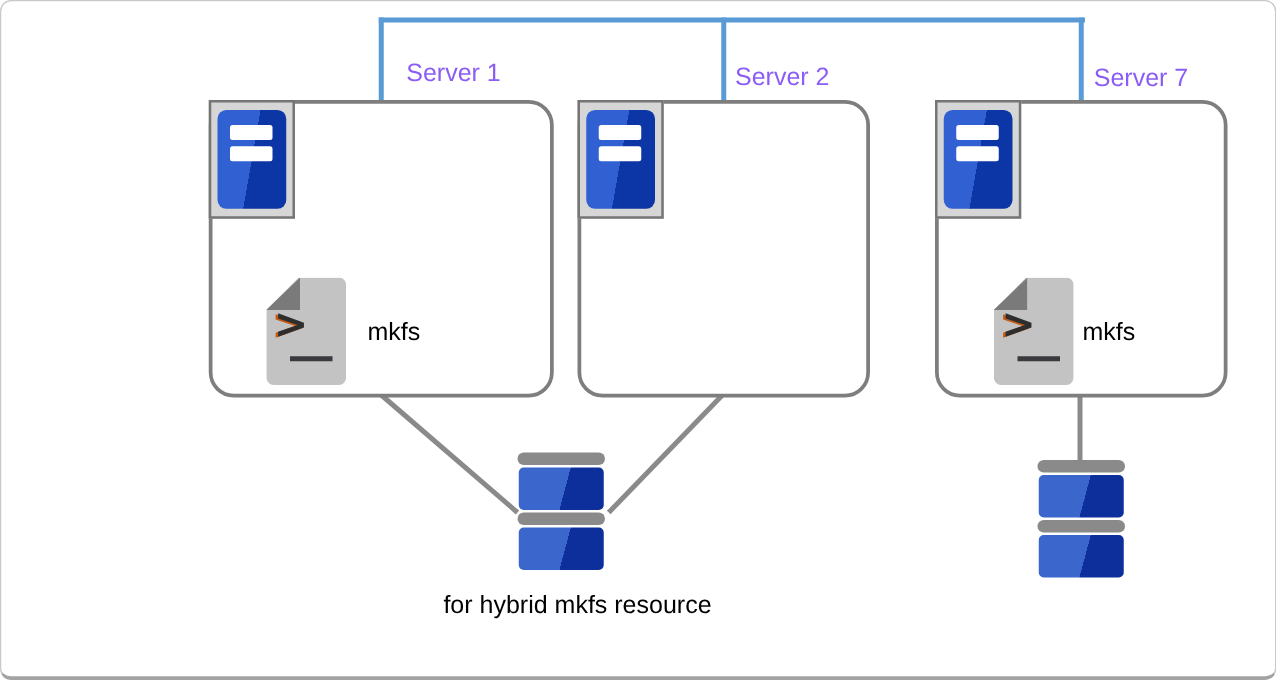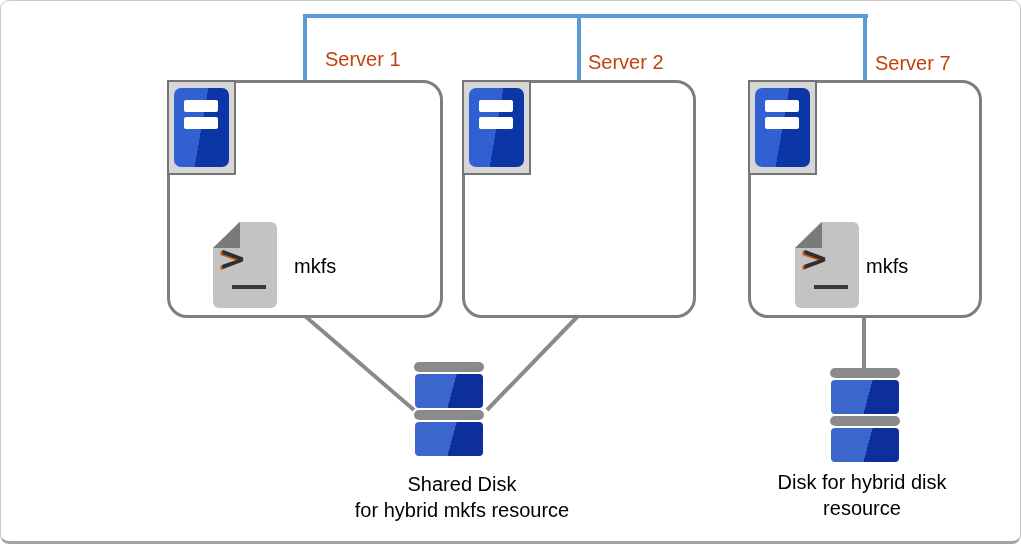--- a/index.html
+++ b/index.html
@@ -8,21 +8,21 @@
   #card{position:absolute;left:0;top:0;width:1019px;height:540px;background:#ffffff;
         border:1px solid #c9c9c9;border-bottom:3px solid #a3a3a3;border-radius:9px;}
 
   
   .ic-h{position:absolute;background:#5b9bd5;height:4px;z-index:1;}
   .ic-v{position:absolute;background:#5b9bd5;width:4px;z-index:1;}
 
   
   .server-box{position:absolute;width:234px;height:238px;background:#ffffff;
               border:3px solid #7e7e7e;border-radius:20px;box-sizing:border-box;z-index:2;}
-  .server-label{position:absolute;font-size:20px;color:#c2410c;white-space:nowrap;z-index:2;}
+  .server-label{position:absolute;font-size:20px;color:#8b5cf6;white-space:nowrap;z-index:2;}
 
   
   .srv-icon{position:absolute;width:69px;height:95px;background:#d6d6d6;
             border:2px solid #757575;box-sizing:border-box;z-index:4;}
   .srv-tower{position:absolute;left:5px;top:6px;width:55px;height:79px;border-radius:7px;
              background:linear-gradient(100deg,#3060d2 50%,#0c35a5 50%);}
   .srv-bar{position:absolute;left:10px;width:34px;height:12px;background:#ffffff;border-radius:2px;}
 
   
   .doc-icon{position:absolute;width:64px;height:86px;z-index:3;}
@@ -106,27 +106,22 @@
   </div>
   <div class="cmd-label" style="left:866px;top:255px;">mkfs</div>
 
   <div class="disk" style="left:413px;top:362px;height:94px;">
     <div class="disk-pill" style="top:0;"></div>
     <div class="disk-platter" style="top:12px;"></div>
     <div class="disk-pill" style="top:48px;"></div>
     <div class="disk-platter" style="top:60px;"></div>
   </div>
   <div class="disk-label" style="left:312px;top:471px;">
-    <div>Shared Disk</div>
     <div>for hybrid mkfs resource</div>
   </div>
 
   <div class="disk" style="left:829px;top:368px;height:94px;">
     <div class="disk-pill" style="top:0;"></div>
     <div class="disk-platter" style="top:12px;"></div>
     <div class="disk-pill" style="top:48px;"></div>
     <div class="disk-platter" style="top:60px;"></div>
   </div>
-  <div class="disk-label" style="left:712px;top:469px;">
-    <div>Disk for hybrid disk</div>
-    <div>resource</div>
-  </div>
 </div>
 
 </body></html>

